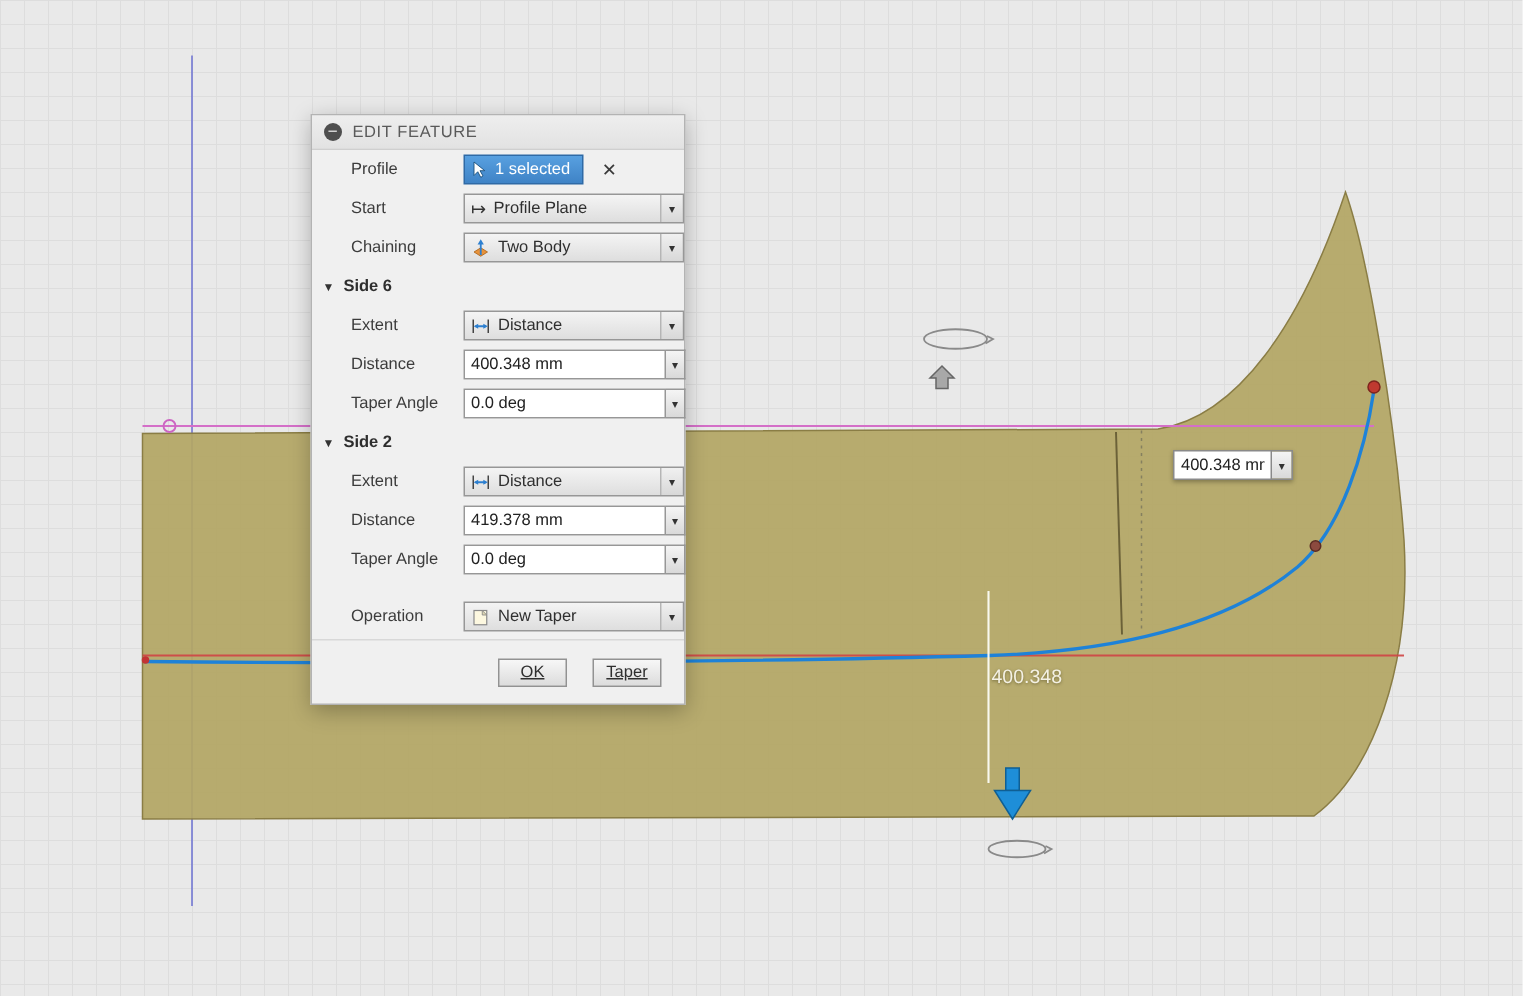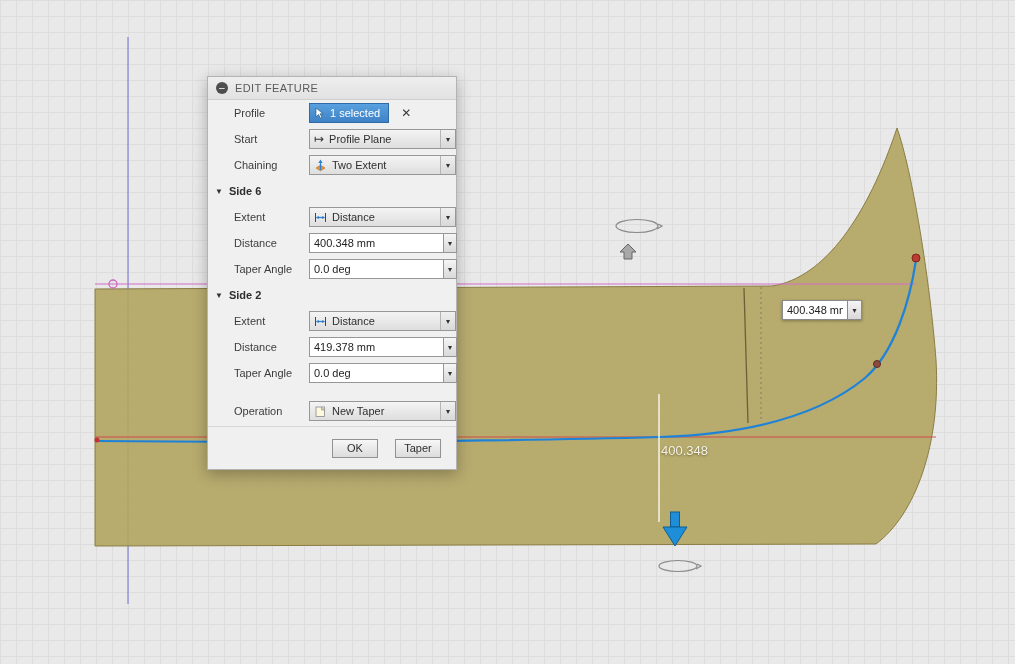--- a/index.html
+++ b/index.html
@@ -86,21 +86,21 @@
     display:flex;align-items:center;justify-content:center;font-size:10px;color:#222;cursor:default;
   }
   .spacer{height:12px;}
   .dialog-footer{
     height:42px;display:flex;align-items:center;justify-content:flex-end;gap:17px;
     padding:0 15px;border-top:1px solid #d8d8d8;margin-top:2px;
   }
   .btn{
     height:19px;min-width:46px;padding:0 8px;box-sizing:border-box;
     background:linear-gradient(#f7f7f7,#dcdcdc);border:1px solid #929292;
-    font:11px "Liberation Sans",sans-serif;color:#2f2f2f;cursor:default;
+    font:11px "Liberation Sans",sans-serif;color:#2f2f2f;cursor:default;text-decoration:underline;
   }
 </style>
 </head>
 <body>
 
 <div id="screen">
 
   <svg id="viewport-svg" width="1015" height="664" viewBox="0 0 1015 664">
 
     <line x1="128" y1="37" x2="128" y2="604" stroke="#6a6fd0" stroke-width="1"></line>
@@ -186,21 +186,21 @@
     <div class="row">
       <div class="row-label">Chaining</div>
       <div class="dropdown">
         <span class="dd-icon">
           <svg width="13" height="13" viewBox="0 0 13 13">
             <polygon points="2,9 6.5,6.2 11,9 6.5,11.8" fill="#e8923a" stroke="#b06a20" stroke-width="0.6"></polygon>
             <line x1="6.5" y1="2" x2="6.5" y2="11" stroke="#2c7fd0" stroke-width="1.2"></line>
             <polygon points="6.5,0.5 4.4,4 8.6,4" fill="#2c7fd0"></polygon>
           </svg>
         </span>
-        <span class="dd-text">Two Extent</span>
+        <span class="dd-text">Two Body</span>
         <span class="dd-caret">▾</span>
       </div>
     </div>
 
     <div class="section-row">
       <span class="tri">▼</span>
       <span>Side 6</span>
     </div>
 
     <div class="row">

